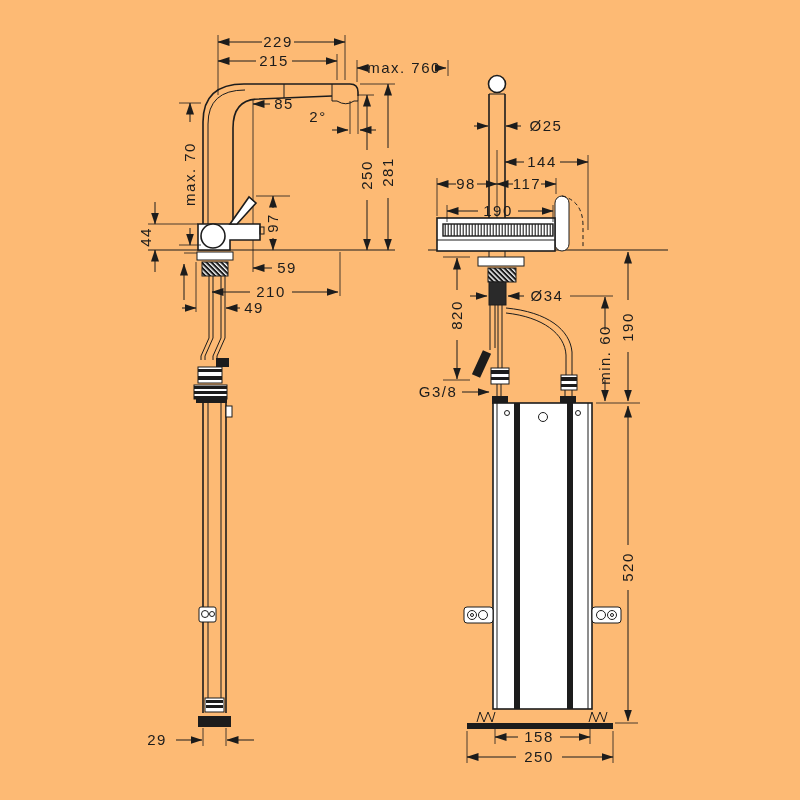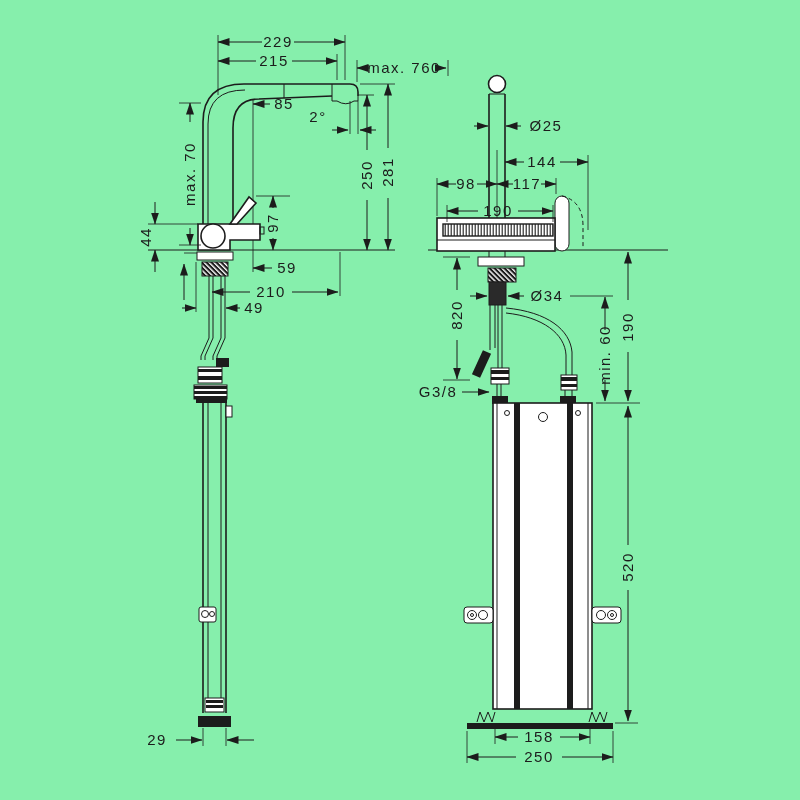--- a/index.html
+++ b/index.html
@@ -1,16 +1,16 @@
 <!DOCTYPE html>
 <html><head>
 <meta charset="utf-8">
 <style>
   html,body{margin:0;padding:0;background:#ffffff;}
-  .stage{width:800px;height:800px;position:relative;background:#86efac;overflow:hidden;}
+  .stage{width:800px;height:800px;position:relative;background:#fdba74;overflow:hidden;}
   svg{position:absolute;left:0;top:0;}
   text{font-family:"Liberation Sans", sans-serif;font-size:15px;fill:#1c1c1c;letter-spacing:1.5px;}
   .dim{stroke:#1c1c1c;stroke-width:1;fill:none;}
   .ext{stroke:#1c1c1c;stroke-width:0.8;fill:none;}
   .out{stroke:#1c1c1c;stroke-width:1.6;fill:none;}
   .out2{stroke:#1c1c1c;stroke-width:1;fill:none;}
   .fillb{fill:#1c1c1c;stroke:none;}
   .wfill{fill:#ffffff;}
   .dash{stroke-dasharray:4 3;}
 </style>

